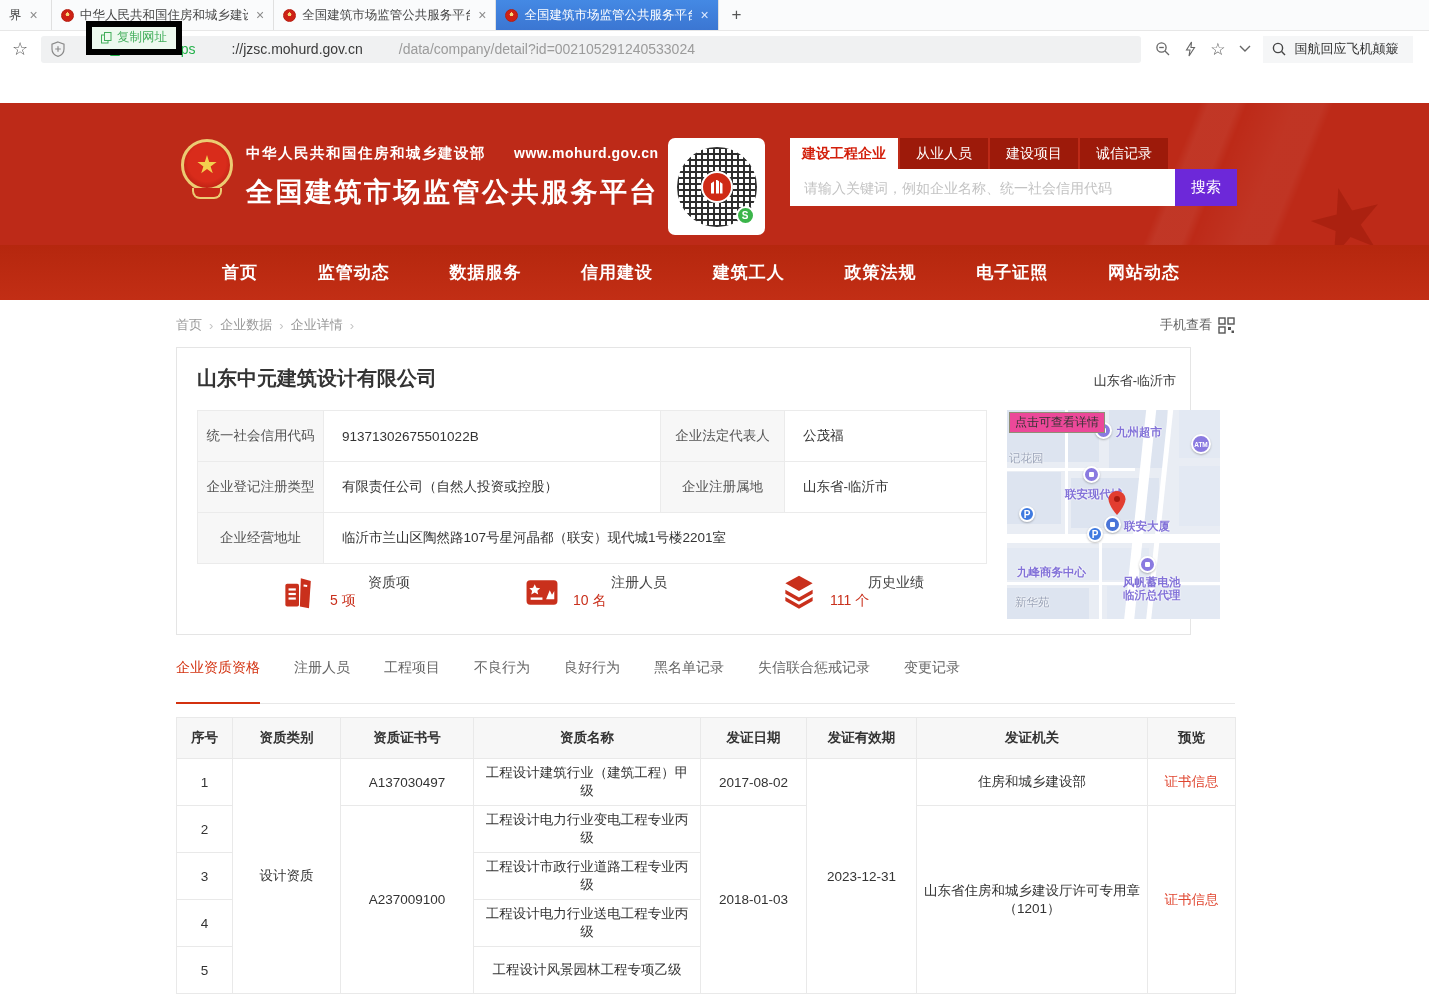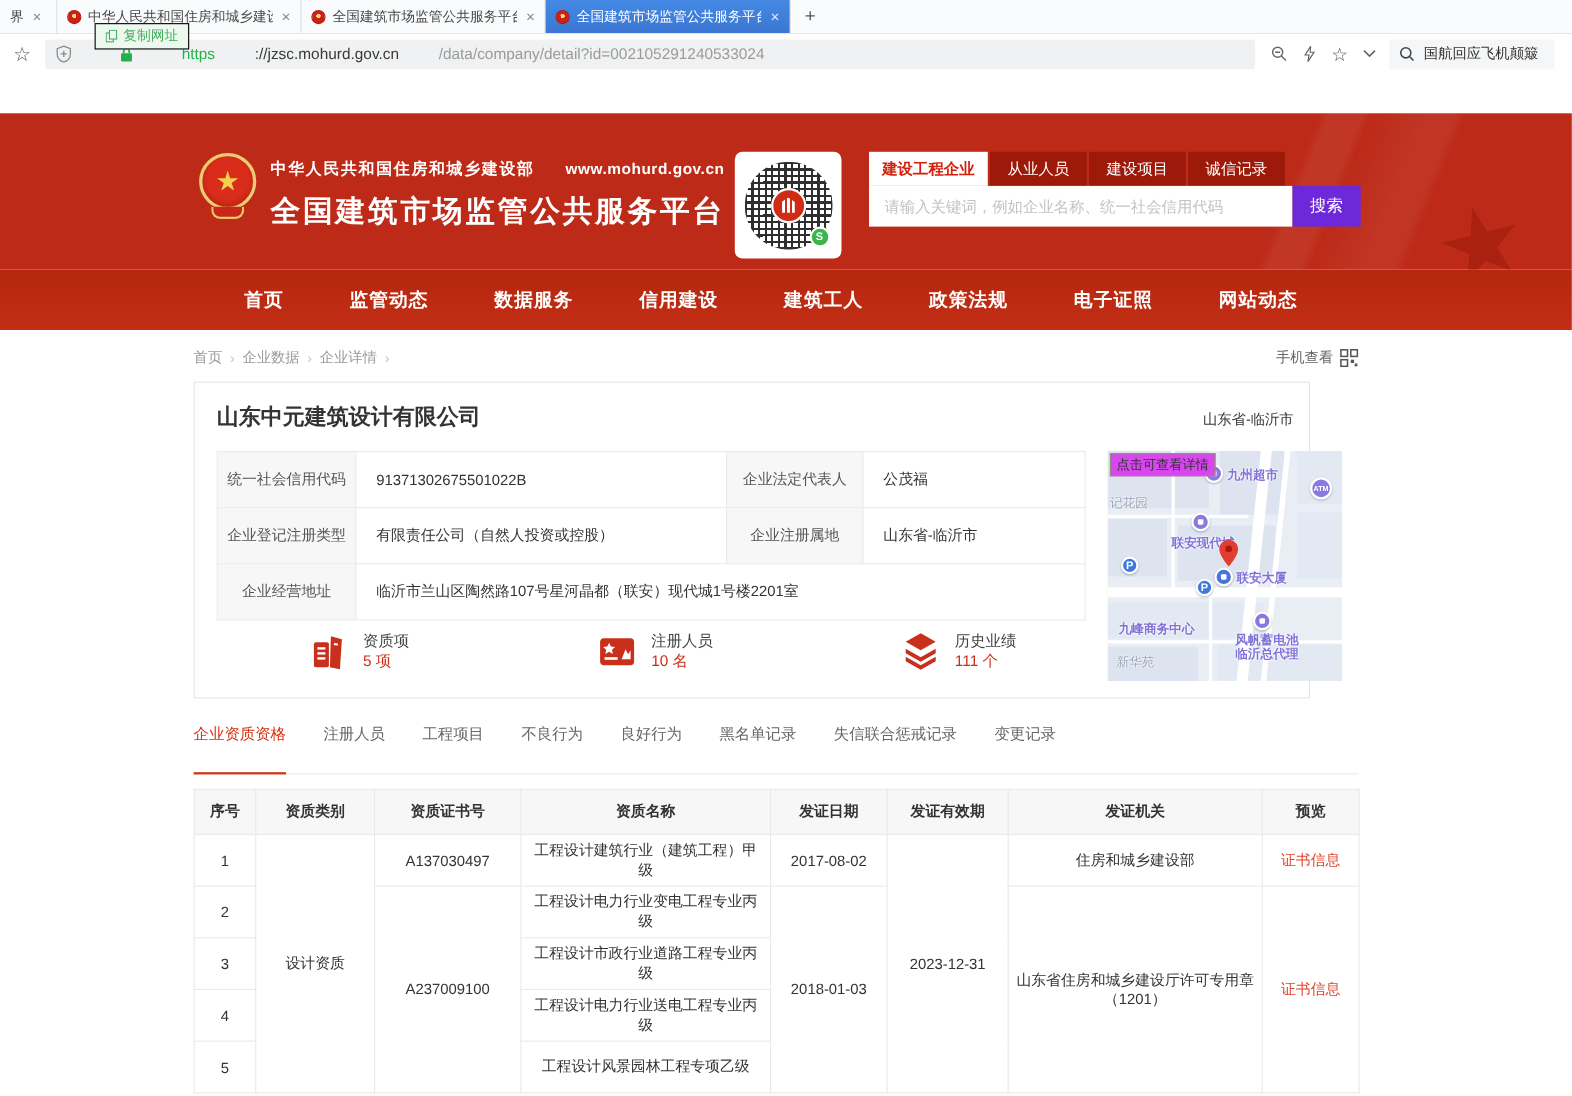--- a/index.html
+++ b/index.html
@@ -13,21 +13,21 @@
   .tabbar { height:31px; background:#fafbfc; display:flex; align-items:stretch; border-bottom:1px solid #e7e7e7; }
   .tab { display:flex; align-items:center; padding:0 9px; font-size:12.5px; color:#474747; border-right:1px solid #e0e0e0; }
   .tab .title { white-space:nowrap; overflow:hidden; max-width:168px; }
   .tab .close { margin-left:8px; color:#8b8b8b; font-size:14px; line-height:1; cursor:pointer; }
   .tab.active { background:linear-gradient(180deg,#438ce6,#3c7ad6); background:linear-gradient(180deg,#4489e4,#3b76d2); color:#fff; }
   .tab.active .close { color:#ddeaff; }
   .tab.partial { width:52px; }
   .favicon { width:13px; height:13px; border-radius:50%; flex:none; margin-right:6px;
     background:radial-gradient(circle at 50% 40%, #f6d878 0 22%, #ce2115 24% 100%); border:1px solid #b51d10; }
   .newtab { width:36px; display:flex; align-items:center; justify-content:center; font-size:17px; color:#555; }
-  .copy-tip { position:absolute; left:86px; top:21px; z-index:30; background:#edf9ef; border:1px solid #000000;
+  .copy-tip { position:absolute; left:86px; top:21px; z-index:30; background:#edf9ef; border:6px solid #000000;
     color:#42ae5b; font-size:12.5px; padding:2px 9px 3px; display:flex; align-items:center; gap:5px; }
   .addressbar { height:36px; display:flex; align-items:center; background:#fff; }
   .bookmark-star { margin-left:12px; font-size:18px; color:#555; line-height:1; }
   .urlfield { margin-left:13px; width:1100px; height:27px; background:#f0f1f2; border-radius:3px;
     display:flex; align-items:center; padding:0 10px; font-size:14px; white-space:nowrap; overflow:hidden;gap:36px; }
   .urlfield .ic { margin-right:8px; display:flex; }
   .url-scheme { color:#24b14b; }
   .url-host   { color:#3a3a3a; }
   .url-path   { color:#9b9b9b; }
   .chrome-icons { display:flex; gap:14px; margin-left:14px; align-items:center; color:#555; }
@@ -91,28 +91,28 @@
   .company-card { margin:13px 0 0 176px; width:1015px; height:288px; border:1px solid #e5e5e5; position:relative; }
   .company-name { position:absolute; left:20px; top:17px; font-size:20px; font-weight:600; color:#333; }
   .company-region { position:absolute; right:14px; top:24px; font-size:13px; color:#333; }
   .info-table { position:absolute; left:20px; top:62px; width:789px; border-collapse:collapse; table-layout:fixed; }
   .info-table td { border:1px solid #ebebeb; height:51px; font-size:13.5px; }
   .info-table td.lbl { background:#f7f7f7; color:#555; text-align:center; }
   .info-table td.val { padding-left:18px; color:#333; }
   .stats { position:absolute; left:20px; top:224px; width:789px; display:flex;
     padding:0 62px 0 82px; justify-content:space-between; }
   .stat { display:flex; align-items:center; gap:11px; cursor:pointer; }
-  .stat-label { font-size:14px; color:#444; }
+  .stat-label { font-size:14px; color:#444;margin-left:38px; }
   .stat-value { font-size:14px; color:#c9301c; margin-top:0; }
   
   .map { position:absolute; left:830px; top:62px; width:213px; height:209px; background:#e9edf4; overflow:hidden; cursor:pointer; }
   .mb { position:absolute; background:#dde4f0; }
   .mb.lt { background:#e3e9f3; }
   .road { position:absolute; background:#fff; }
-  .map-tip { position:absolute; left:2px; top:2px; z-index:6; background:#d946ef; border:1px solid #8f8f75;
+  .map-tip { position:absolute; left:2px; top:2px; z-index:6; background:#ec4899; border:1px solid #8f8f75;
     font-size:12px; color:#333; padding:1px 5px; white-space:nowrap; }
   .ml { position:absolute; font-size:11.5px; font-weight:bold; color:#8272d8; line-height:1.15; z-index:4;
     text-shadow:0 0 2px #fff,0 0 2px #fff; white-space:pre-line; }
   .ml.gray { color:#9aa3b8; font-weight:normal; }
   .mpin { position:absolute; width:17px; height:17px; border-radius:50%; background:#8a7ae0; border:2px solid #fff;
     box-shadow:0 1px 2px rgba(0,0,0,.25); z-index:3; display:flex; align-items:center; justify-content:center; }
   .mpin .dot { width:5px; height:5px; background:#fff; border-radius:1px; }
   .mpin.atm { width:20px; height:20px; font-size:6.5px; color:#fff; font-weight:bold; }
   .mpin.blue { background:#4a74d8; }
   .ppin { position:absolute; width:16px; height:16px; border-radius:50%; background:#3f7ae0; border:2px solid #fff;

